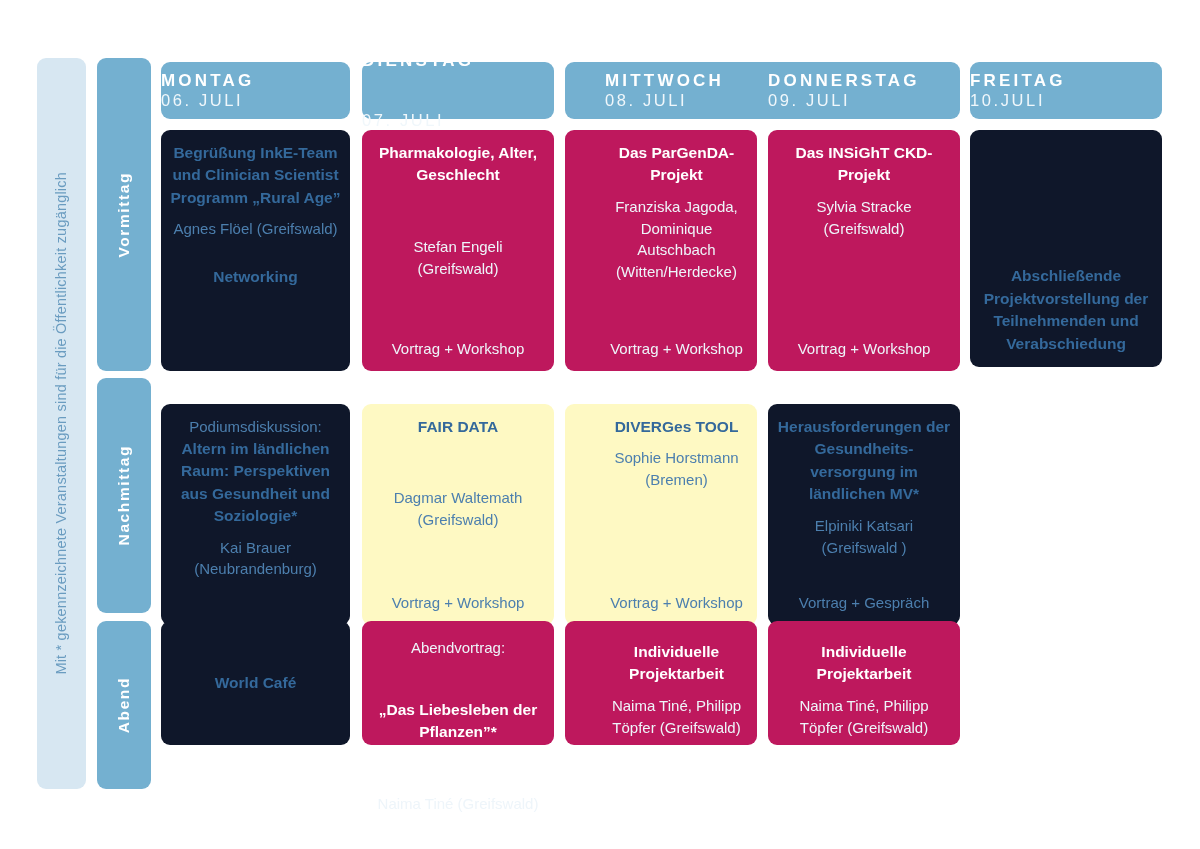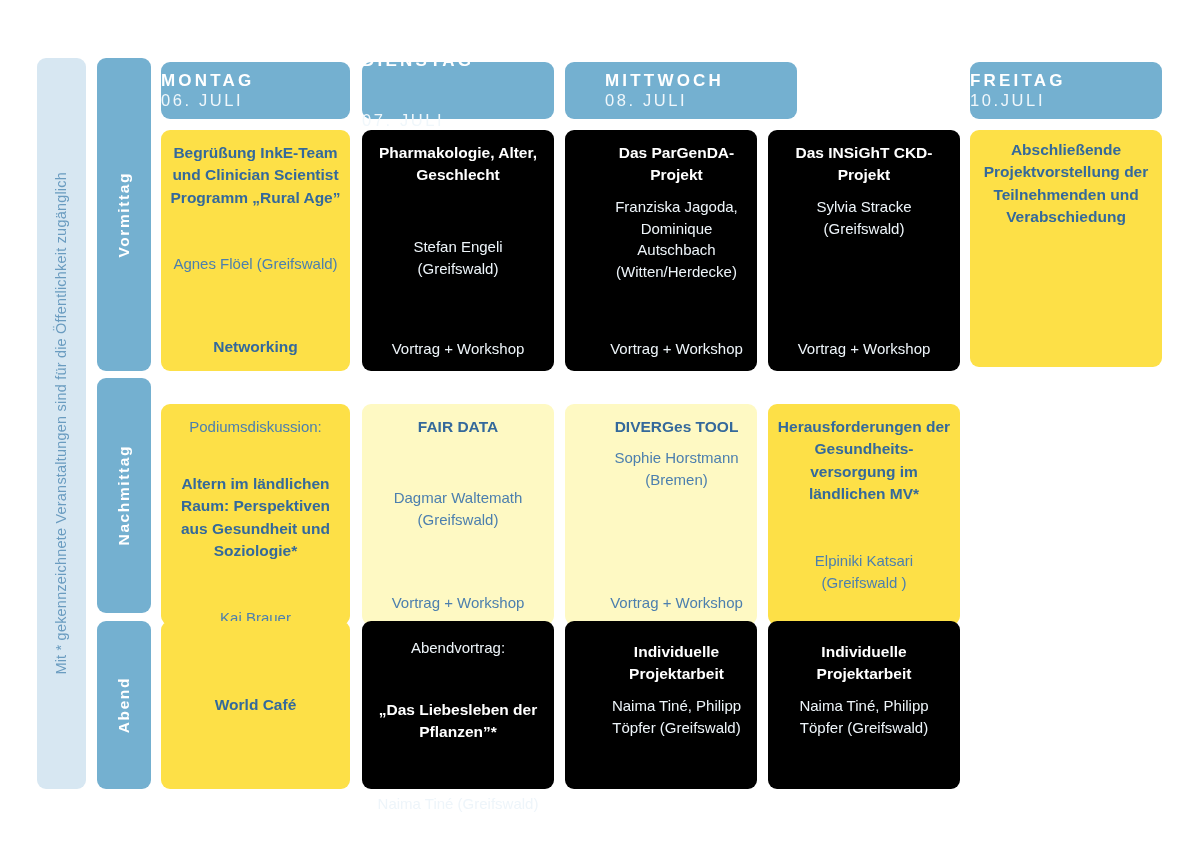--- a/index.html
+++ b/index.html
@@ -27,23 +27,23 @@
     box-sizing: border-box;
     border-radius: 9px;
     display: flex;
     flex-direction: column;
     align-items: center;
     text-align: center;
     padding: 12px 9px;
   }
 
   
-  .bg-light  { background: #fde047; gap: 35px; }   
+  .bg-light  { background: #0f172a; }   
   .bg-mid    { background: #fef9c3; }   
-  .bg-dark   { background: #000000; }   
+  .bg-dark   { background: #be185d; }   
 
   .tx-dark   { color: #34699b; }
   .tx-mid    { color: #4c7fae; }
   .tx-white  { color: #ffffff; }
   .tx-whiteish { color: #eef5fa; }
 
   
   #note-col {
     position: absolute;
     left: 37px;
@@ -120,21 +120,21 @@
   
   .col-mon { left: 161px;  width: 189px; }
   .col-die { left: 362px;  width: 192px; gap: 40px; }
   .col-mit { left: 565px;  width: 192px; padding-left: 40px; }
   .col-don { left: 768px;  width: 192px; }
   .col-fre { left: 970px;  width: 192px; }
 
   
   .row-vm { top: 130px; height: 241px; }
   .row-nm { top: 379px; height: 221px; margin-top: 25px; }
-  .row-ab { top: 621px; height: 168px; }
+  .row-ab { top: 621px; height: 124px; }
 
   
   .c-title {
     font-weight: bold;
     font-size: 15.5px;
     line-height: 1.45;
   }
   .c-pre {
     font-size: 15px;
     line-height: 1.45;
@@ -187,20 +187,24 @@
     <span class="dh-name">MONTAG</span>
     <span class="dh-date">06. JULI</span>
   </div>
   <div class="dayhead col-die">
     <span class="dh-name">DIENSTAG</span>
     <span class="dh-date">07. JULI</span>
   </div>
   <div class="dayhead col-mit">
     <span class="dh-name">MITTWOCH</span>
     <span class="dh-date">08. JULI</span>
+  </div>
+  <div class="dayhead col-don">
+    <span class="dh-name">DONNERSTAG</span>
+    <span class="dh-date">09. JULI</span>
   </div>
   <div class="dayhead col-fre">
     <span class="dh-name">FREITAG</span>
     <span class="dh-date">10.JULI</span>
   </div>
 
   <div class="cell col-mon row-vm bg-light">
     <span class="c-title tx-dark">Begrüßung InkE-Team und Clinician Scientist Programm „Rural Age”</span>
     <span class="c-person tx-mid">Agnes Flöel (Greifswald)</span>
     <span class="c-extra tx-dark">Networking</span>
@@ -217,21 +221,21 @@
     <span class="c-person tx-whiteish">Franziska Jagoda, Dominique Autschbach (Witten/Herdecke)</span>
     <span class="c-format tx-whiteish">Vortrag + Workshop</span>
   </div>
 
   <div class="cell col-don row-vm bg-dark">
     <span class="c-title tx-white">Das INSiGhT CKD-Projekt</span>
     <span class="c-person tx-whiteish">Sylvia Stracke (Greifswald)</span>
     <span class="c-format tx-whiteish">Vortrag + Workshop</span>
   </div>
 
-  <div class="cell col-fre row-vm bg-light" style="top:130px;height:237px;padding-top:9px;">
+  <div class="cell col-fre row-vm bg-light" style="top:130px;height:237px;padding-top:9px;justify-content:flex-end;">
     <span class="c-title tx-dark">Abschließende Projektvorstellung der Teilnehmenden und Verabschiedung</span>
   </div>
 
   <div class="cell col-mon row-nm bg-light">
     <span class="c-pre tx-mid">Podiumsdiskussion:</span>
     <span class="c-title tx-dark">Altern im ländlichen Raum: Perspektiven aus Gesundheit und Soziologie*</span>
     <span class="c-person tx-mid">Kai Brauer (Neubrandenburg)</span>
   </div>
 
   <div class="cell col-die row-nm bg-mid">

